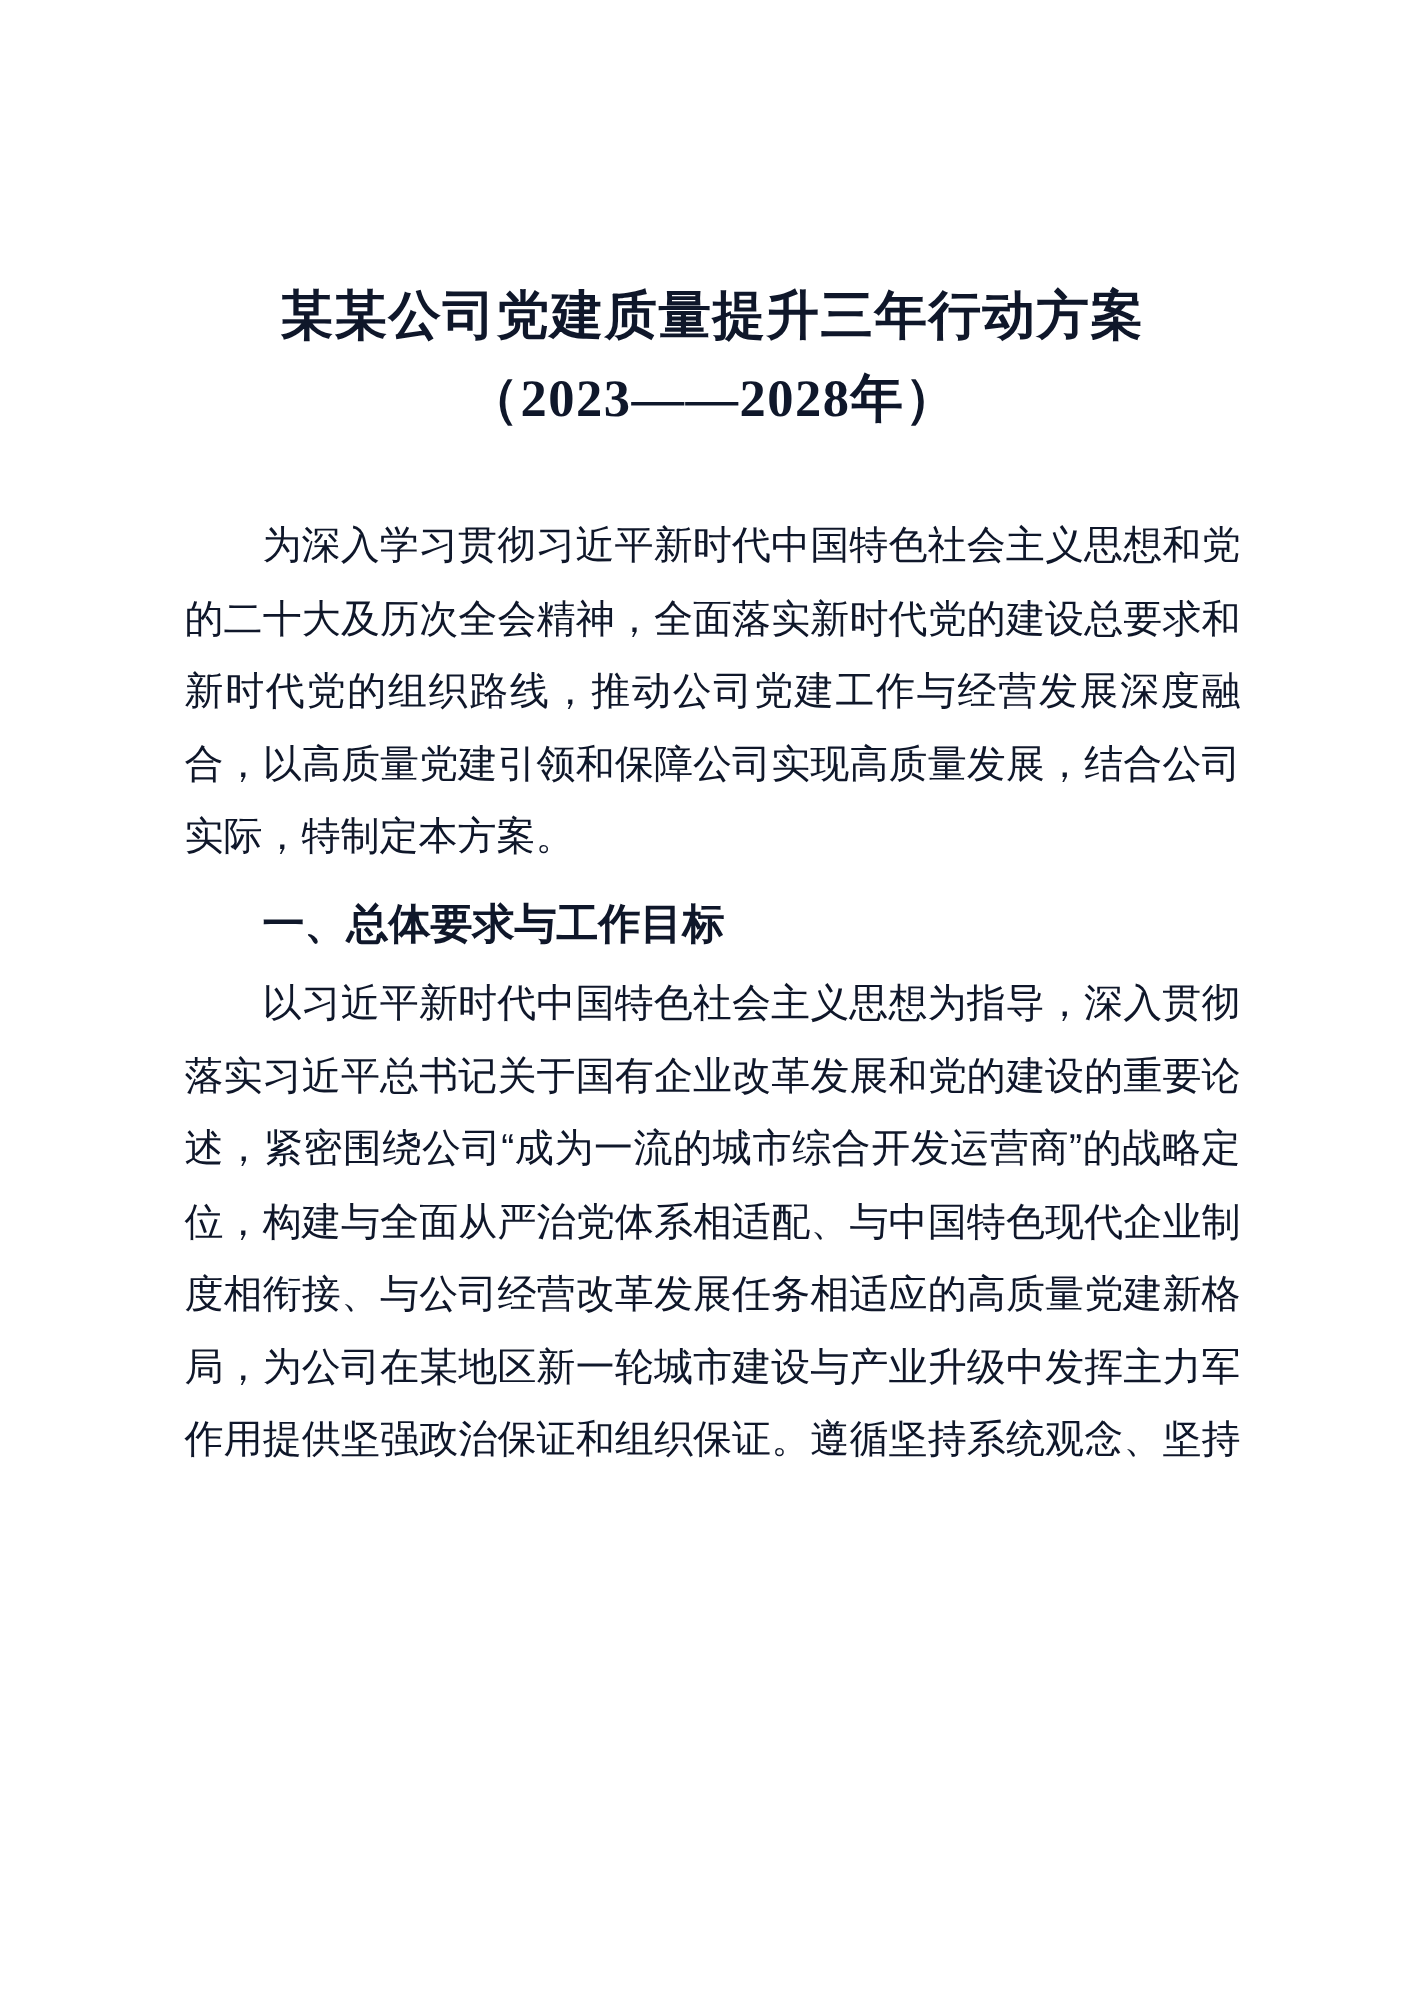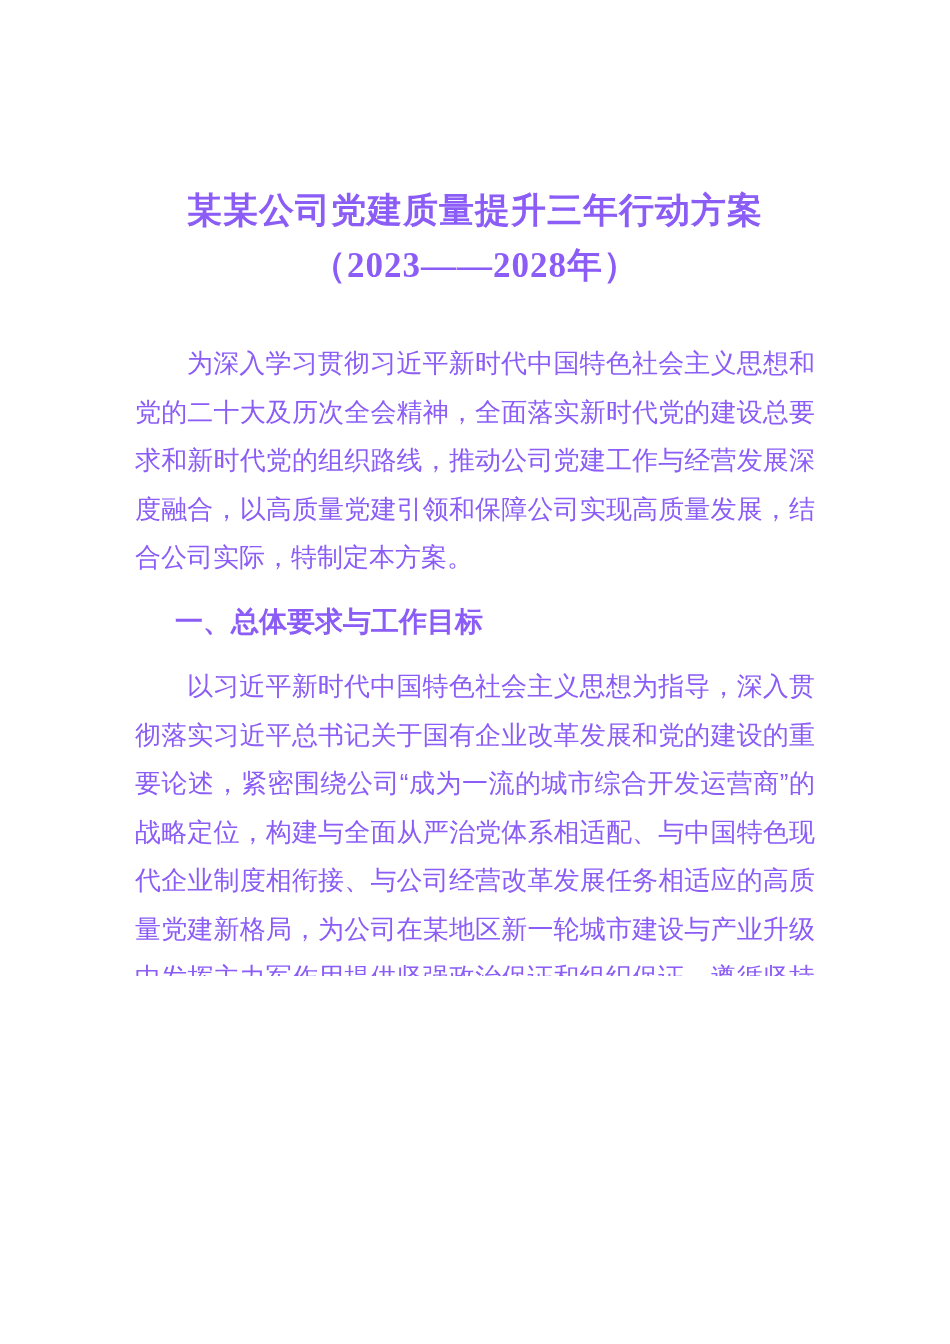--- a/index.html
+++ b/index.html
@@ -8,21 +8,21 @@
       padding: 0;
       background: #ffffff;
     }
     .page {
       position: relative;
       box-sizing: border-box;
       width: 950px;
       height: 976px;
       margin: 0 auto;
       background: #ffffff;
-      color: #8b5cf6;
+      color: #0f172a;
       padding: 183px 119px 40px 119px;
       font-family: "Liberation Sans", "DejaVu Sans", sans-serif;
       overflow: hidden;
     }
     .doc-title {
       font-family: "Liberation Serif", "DejaVu Serif", serif;
       font-weight: 700;
       font-size: 35px;
       line-height: 55px;
       text-align: center;
@@ -30,21 +30,21 @@
       margin: 0 0 46px 0;
     }
     .doc-title div {
       white-space: nowrap;
     }
     .doc-body {
       font-size: 26px;
       line-height: 48.5px;
     }
     .para {
-      margin: 16px;
+      margin: 4px;
       text-align: justify;
       text-indent: 2em;
       word-break: break-all;
     }
     .para + .para {
       margin-top: 8px;
     }
     .heading {
       margin: 10px 0 0 0;
       font-weight: 700;

